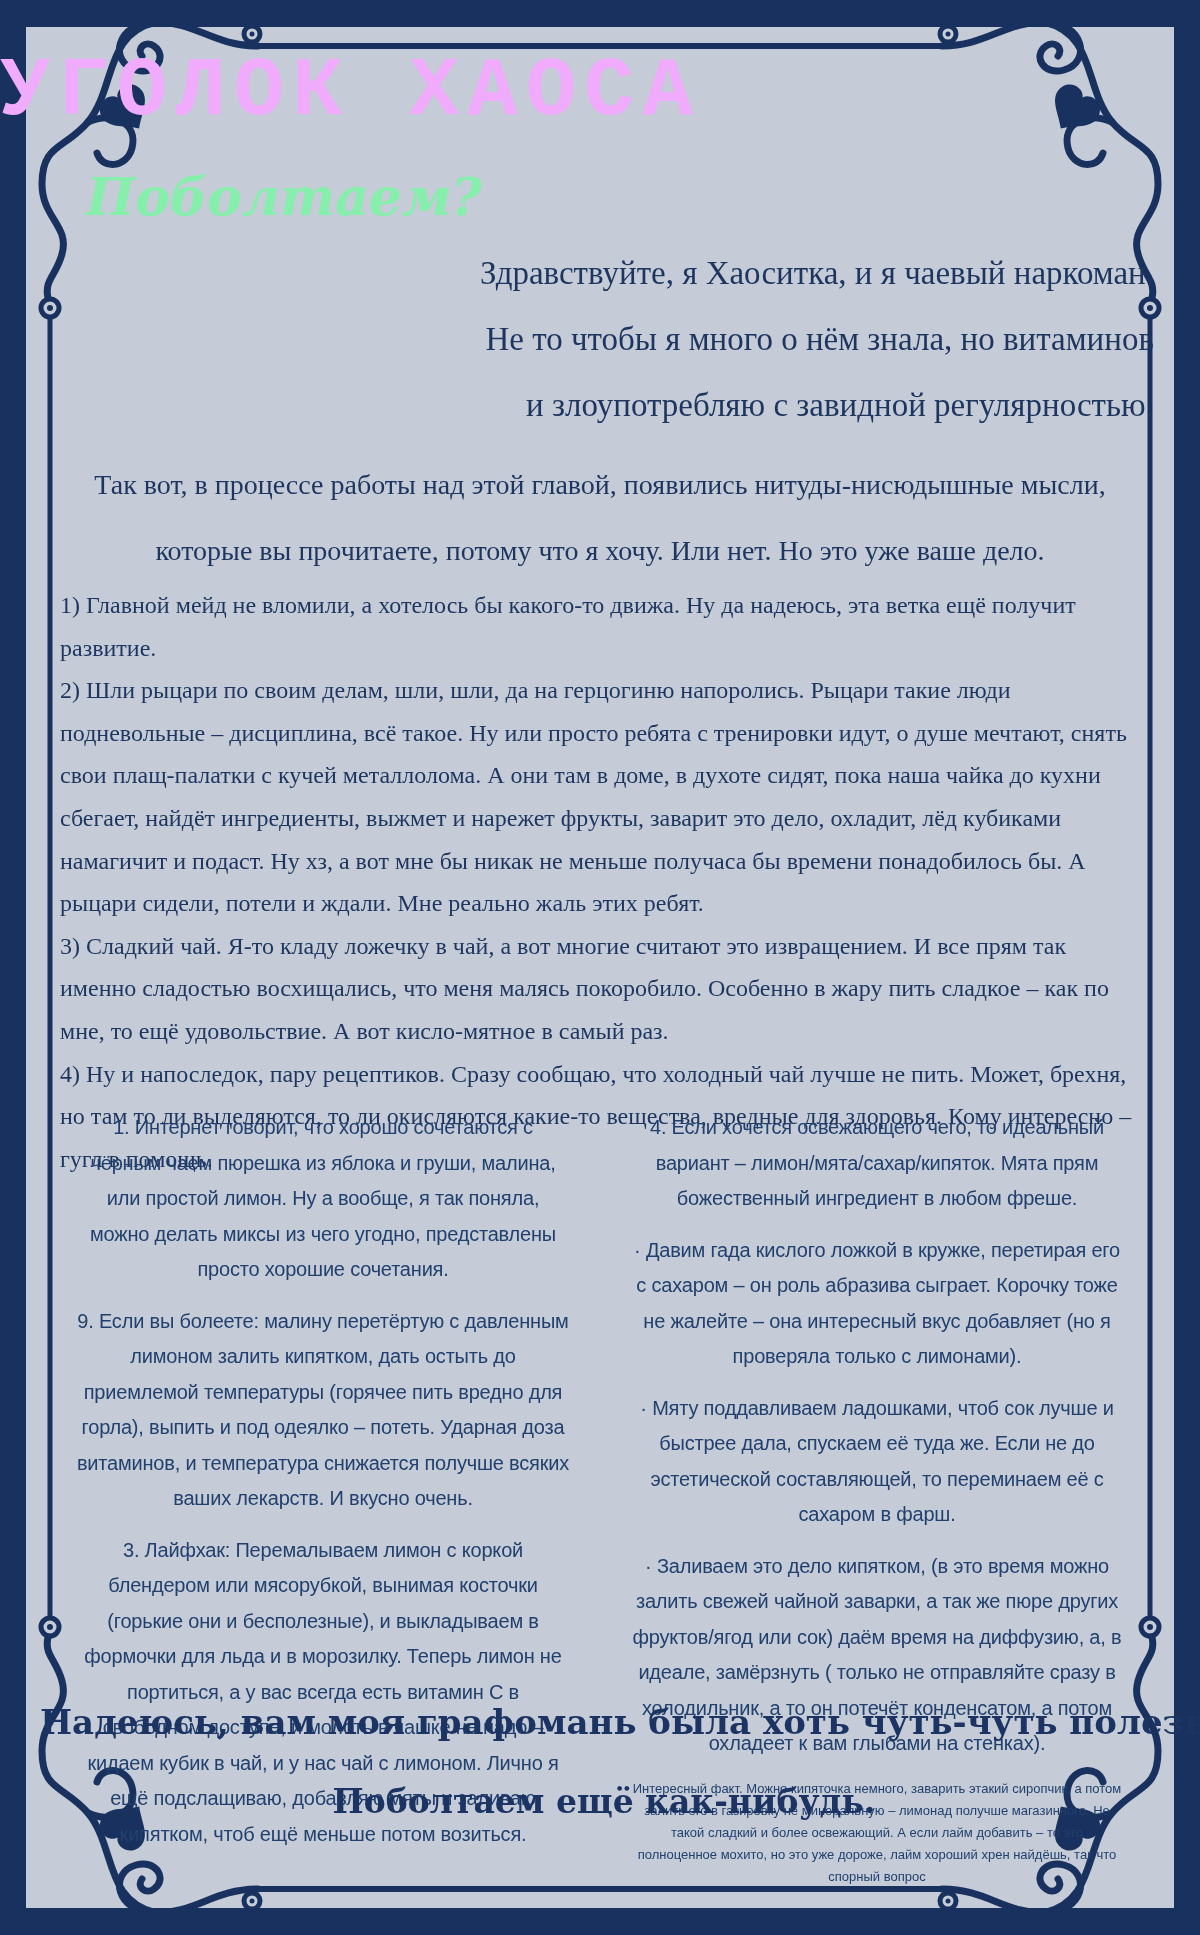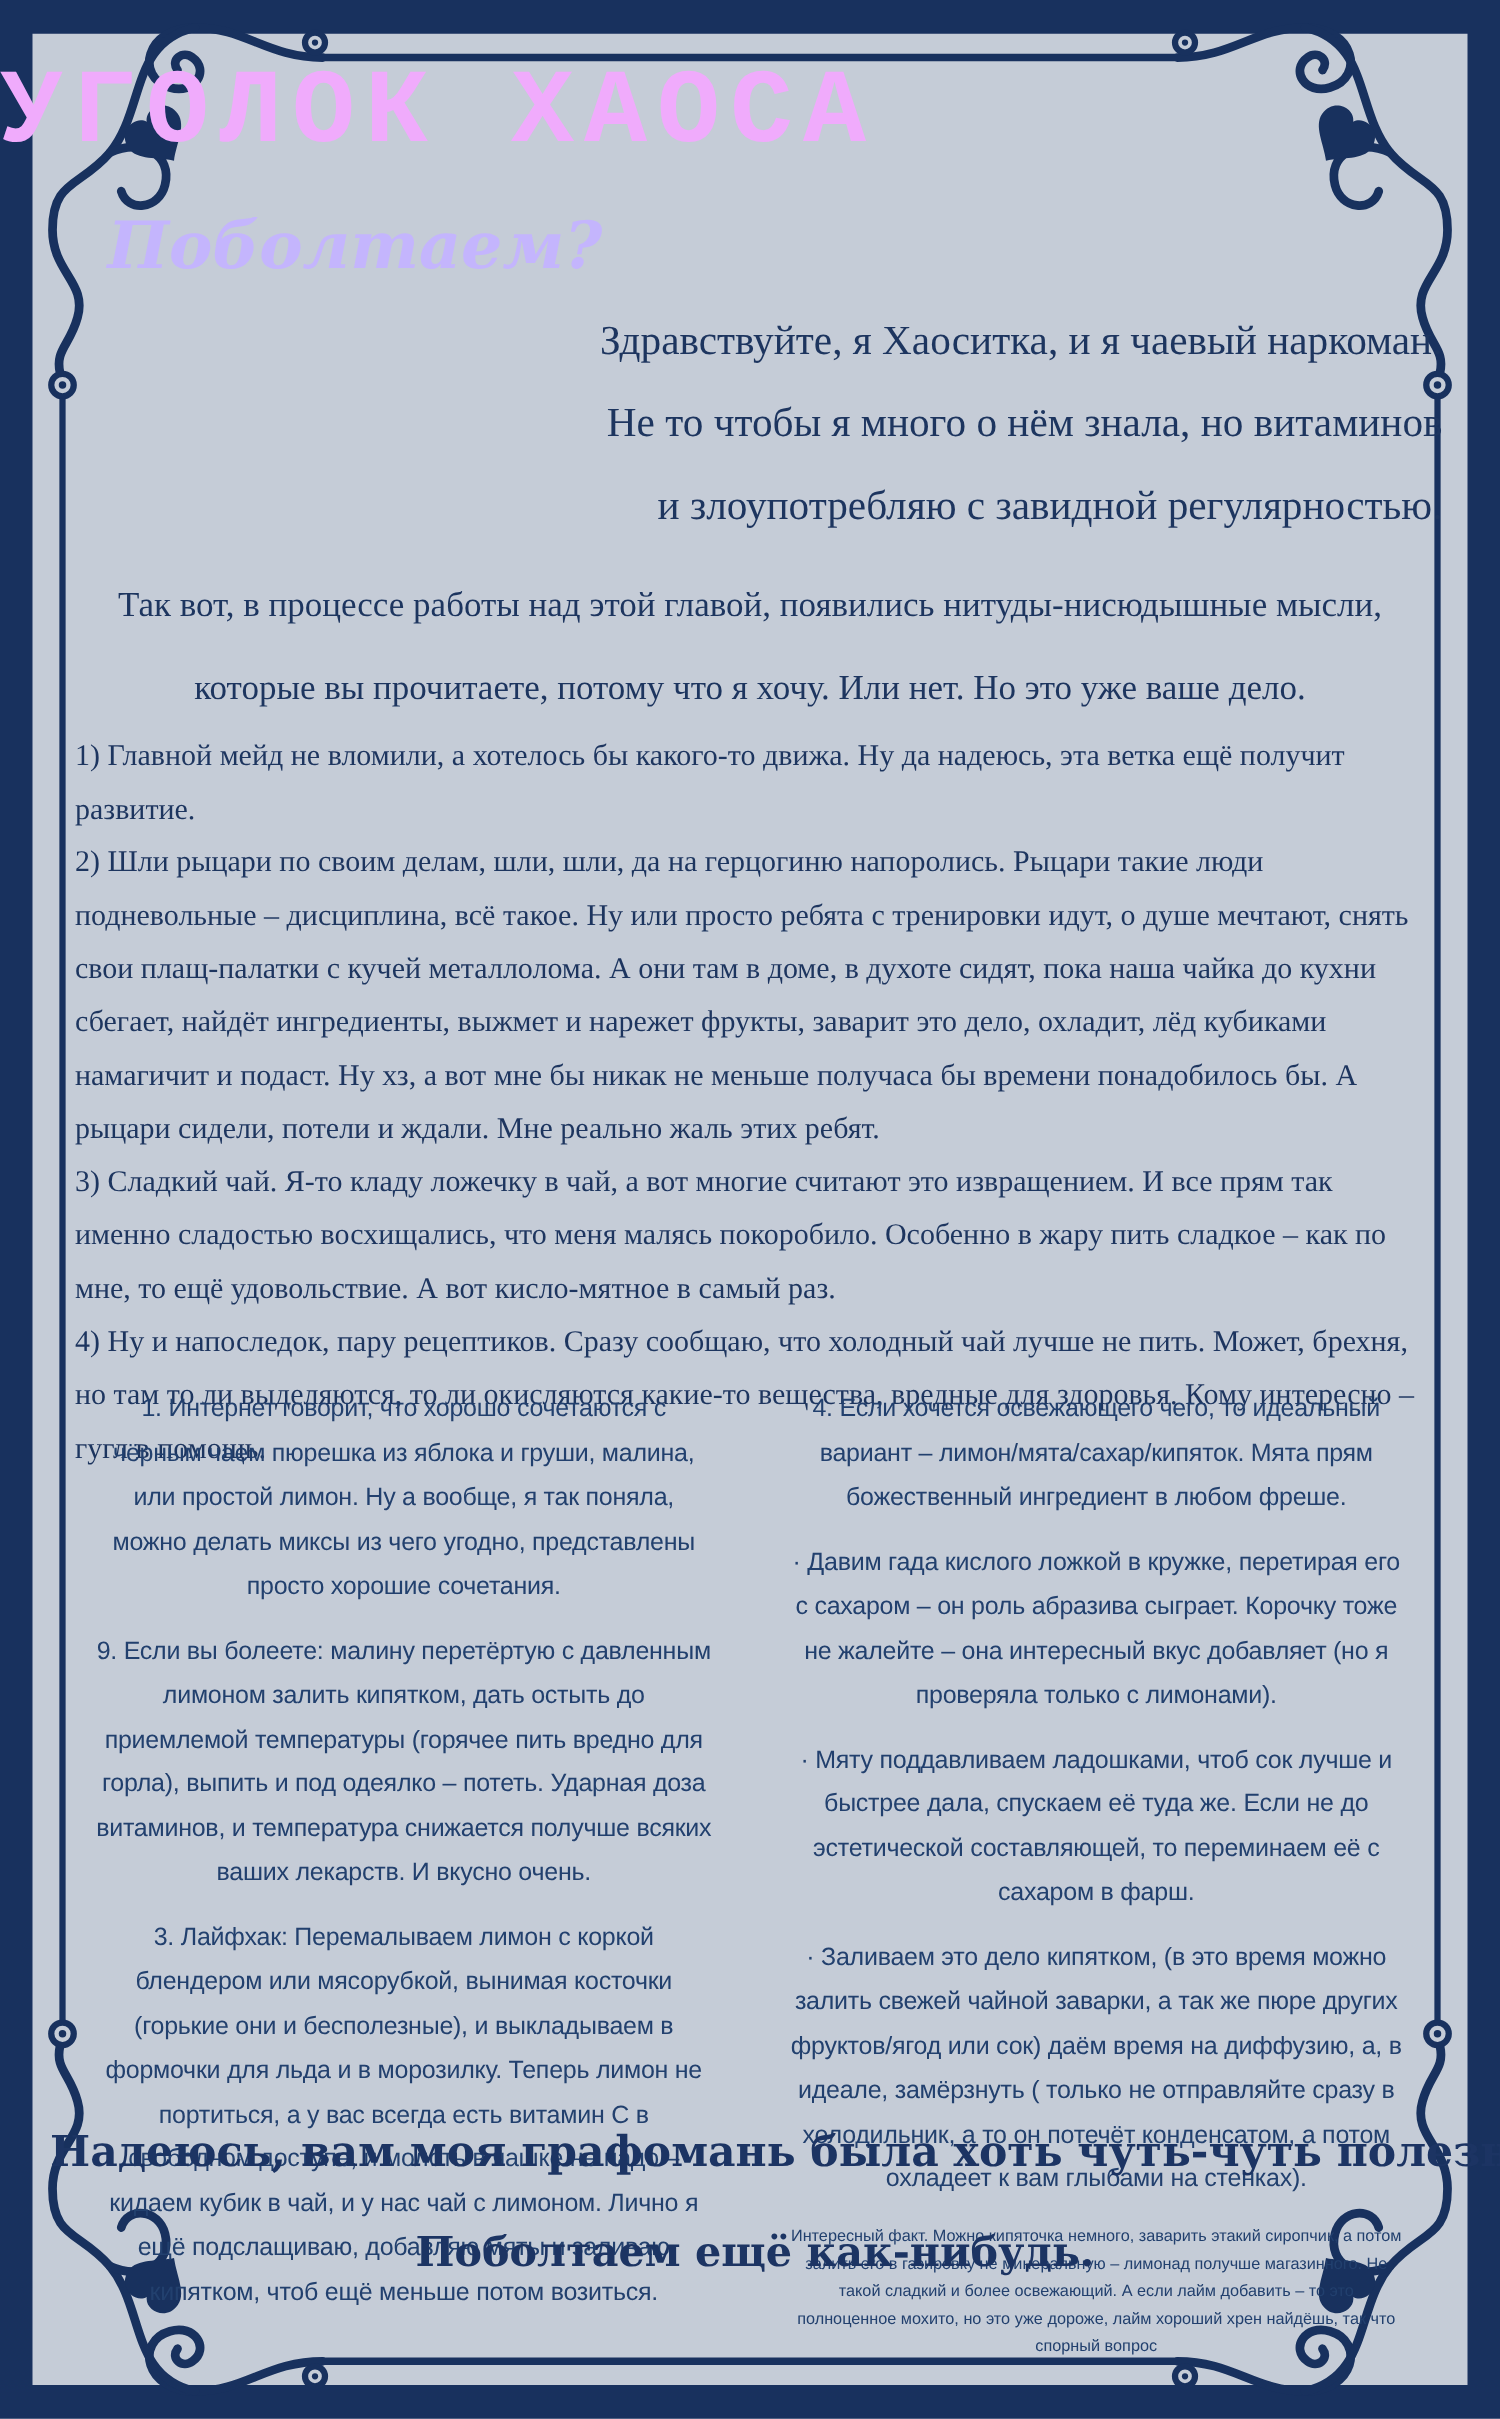--- a/index.html
+++ b/index.html
@@ -27,21 +27,21 @@
     font-size:84px;
     letter-spacing:8px;
     color:#f0abfc;
     white-space:nowrap;
   }
   .subtitle{
     position:absolute;top:166px;left:86px;
     font-family:"DejaVu Serif", serif;
     font-weight:bold;font-style:italic;
     font-size:52px;
-    color:#c4b5fd;
+    color:#86efac;
   }
   .intro{
     position:absolute;top:240px;left:200px;right:46px;
     text-align:right;
     font-size:33px;line-height:66px;
     color:#1d355f;
   }
   .lead{
     position:absolute;top:452px;left:48px;right:48px;
     text-align:center;

